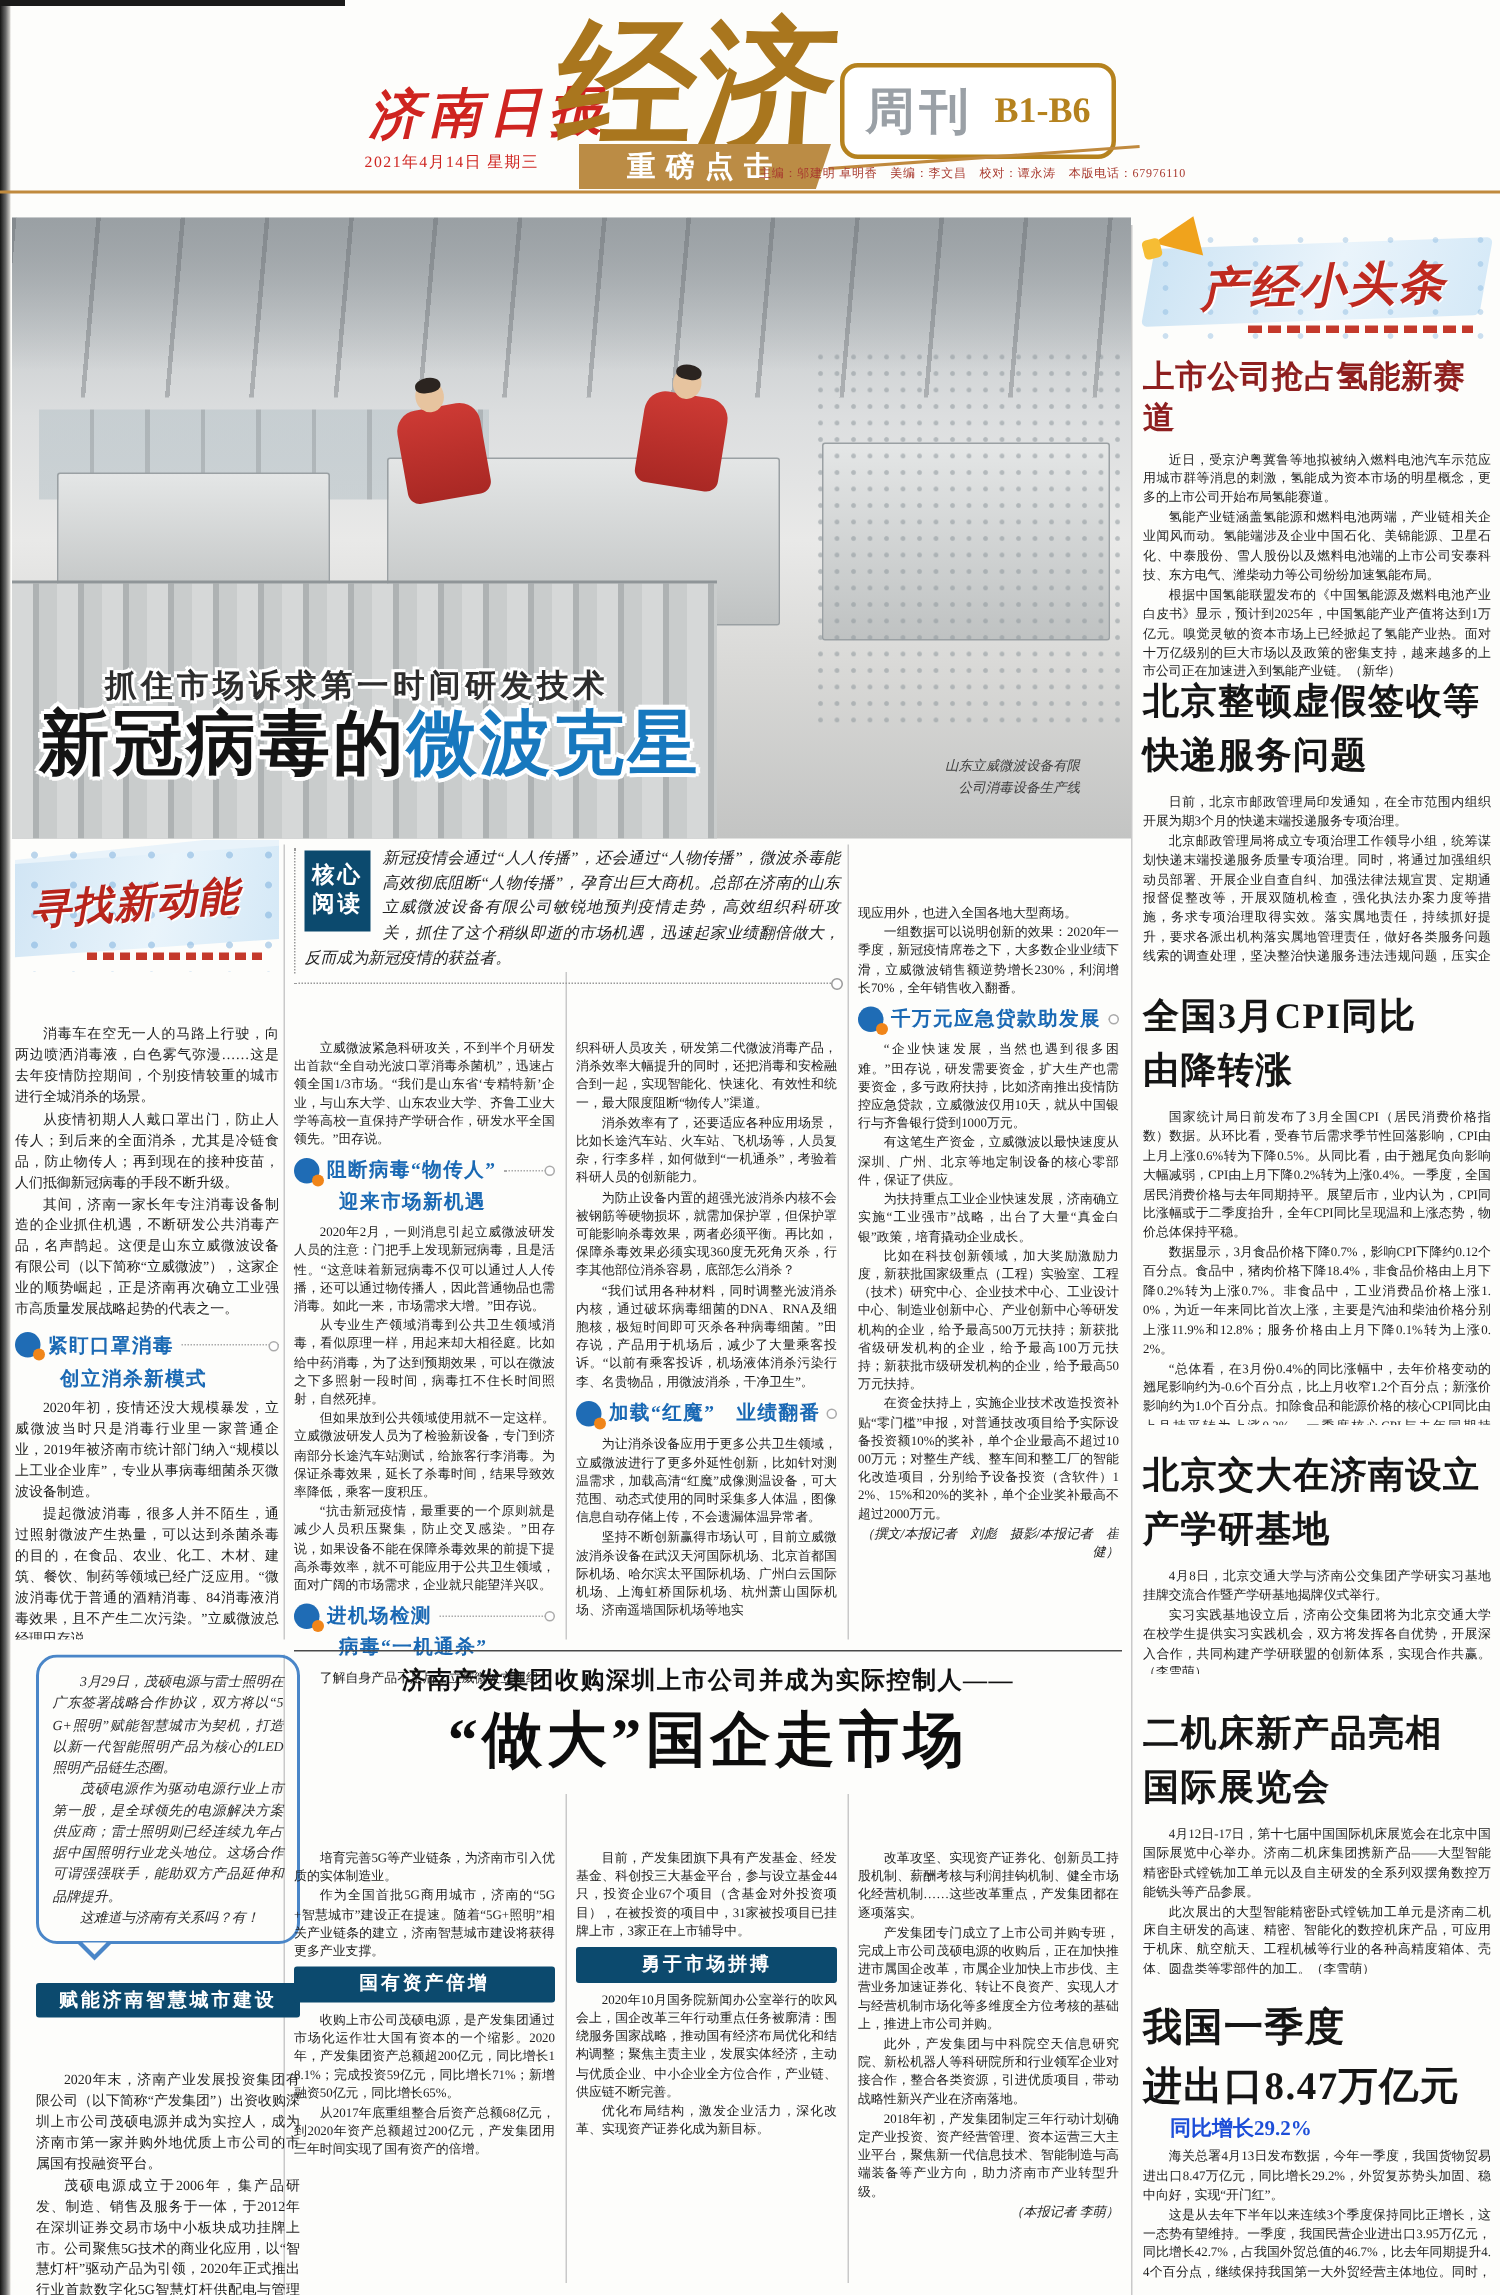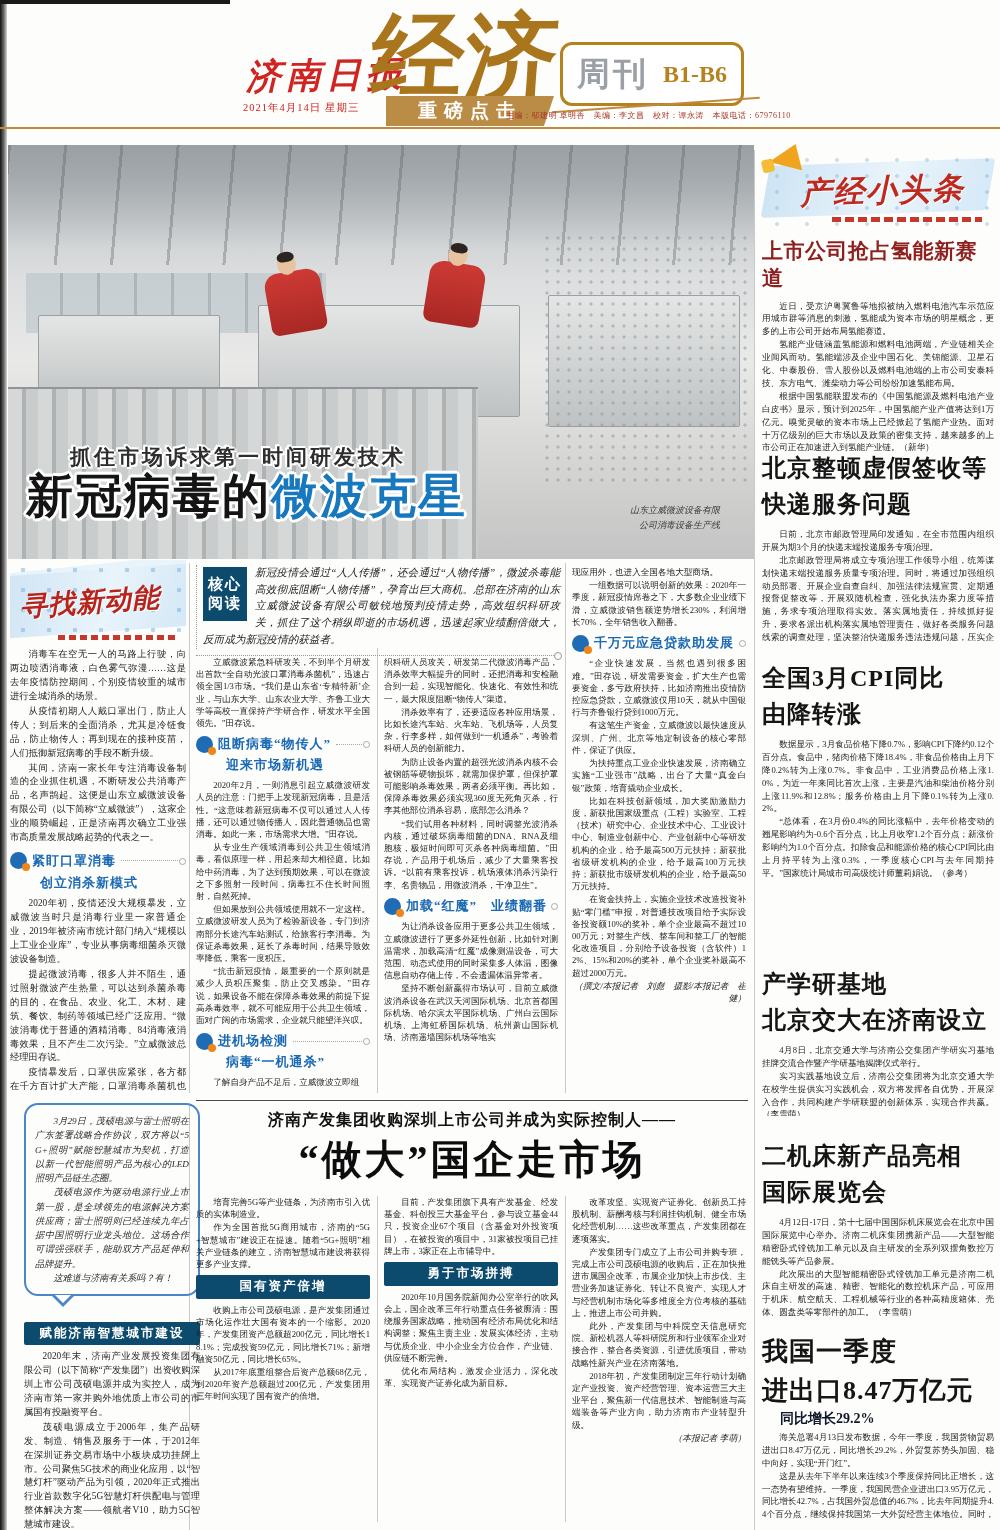--- a/index.html
+++ b/index.html
@@ -50,21 +50,21 @@
   .worker .body{width:56px;height:62px;background:linear-gradient(180deg,#cd3a34,#a92824);
     border-radius:14px 14px 8px 8px;margin-top:-3px;}
   .tilt-l{transform:rotate(-10deg);} .tilt-r{transform:rotate(9deg);}
   .ph-kicker{font-size:21px;font-weight:bold;color:#2e2e2e;letter-spacing:3px;
     text-shadow:-2px 0 #fff,2px 0 #fff,0 -2px #fff,0 2px #fff,-2px -2px #fff,2px 2px #fff;}
   .ph-title{font-size:47px;font-weight:900;letter-spacing:2px;line-height:1;
     text-shadow:-3px 0 #fff,3px 0 #fff,0 -3px #fff,0 3px #fff,-2px -2px #fff,2px 2px #fff,-2px 2px #fff,2px -2px #fff;}
   .ph-title .tb{color:#141414;} .ph-title .tu{color:#1778be;}
   .ph-credit{font-size:9px;color:#3c3c3c;font-style:italic;text-align:right;line-height:1.7;}
   
-  .news{font-size:8.6px;line-height:1.42;text-align:justify;color:#1d1d1d;word-break:break-all;}
+  .news{font-size:8.6px;line-height:1.42;text-align:justify;color:#1d1d1d;word-break:break-all;margin-top:36px;}
   .news p{margin:0 0 1px 0;text-indent:2em;}
   .lf-news{font-size:9.3px;line-height:1.5;}
   .divider-v{width:1px;background:#c9c9c9;}
   .rule-h{height:1px;background:#4a4a4a;}
   
   .xz-head{position:relative;width:176px;height:88px;overflow:hidden;}
   .xz-bg1{position:absolute;left:-12px;top:10px;width:200px;height:62px;background:
      linear-gradient(100deg,#cfe4f4,#e9f4fb 55%,#d2e7f6);transform:rotate(-4deg) skewX(-10deg);}
   .xz-bg2{position:absolute;left:-6px;top:4px;width:190px;height:30px;background:#e3f0fa;
      transform:rotate(-6deg);opacity:.8;}
@@ -121,21 +121,21 @@
      color:#bf2a20;letter-spacing:2px;transform:rotate(-2deg);text-shadow:1px 1px 0 #fff;}
   .rr-strip{position:absolute;right:12px;bottom:4px;width:150px;height:5px;
      background:repeating-linear-gradient(90deg,#c4392b 0 9px,transparent 9px 13px);}
   .mega{position:absolute;left:-2px;top:-8px;width:44px;height:40px;transform:rotate(-14deg);}
   .mega::before{content:'';position:absolute;left:10px;top:4px;width:0;height:0;
      border-right:30px solid #f0a31c;border-top:11px solid transparent;border-bottom:16px solid transparent;}
   .mega::after{content:'';position:absolute;left:2px;top:12px;width:12px;height:13px;
      background:#f6bd34;border-radius:3px;}
   .rr-h1{font-size:21px;font-weight:900;color:#8e1f1f;letter-spacing:.5px;line-height:1.3;}
   .rr-h{font-size:24px;font-weight:900;color:#151515;letter-spacing:1px;line-height:1.5;}
-  .rr-sub{font-size:14px;font-weight:bold;color:#0f172a;margin:0 0 3px 18px;}
+  .rr-sub{font-size:14px;font-weight:bold;color:#1d4ed8;margin:0 0 3px 18px;}
   .rr-body{font-size:8.6px;line-height:1.5;text-align:justify;color:#1d1d1d;word-break:break-all;}
   .rr-body p{margin:0;text-indent:2em;}
 </style>
 </head>
 <body>
 
 <div class="page">
   <div class="edge-l"></div>
   <div class="edge-t"></div>
 
@@ -348,29 +348,30 @@
       <p>北京邮政管理局将成立专项治理工作领导小组，统筹谋划快递末端投递服务质量专项治理。同时，将通过加强组织动员部署、开展企业自查自纠、加强法律法规宣贯、定期通报督促整改等，开展双随机检查，强化执法办案力度等措施，务求专项治理取得实效。落实属地责任，持续抓好提升，要求各派出机构落实属地管理责任，做好各类服务问题线索的调查处理，坚决整治快递服务违法违规问题，压实企业主体责任，不断提升快递末端服务质量。（环球）</p>
     </div>
   </div>
 
   <div class="abs" style="left:762px;top:660px;width:232px;">
     <div class="rr-h">
       <div>全国3月CPI同比</div>
       <div>由降转涨</div>
     </div>
     <div class="rr-body" style="margin-top:6px;height:212px;overflow:hidden;">
+      <p>国家统计局日前发布了3月全国CPI（居民消费价格指数）数据。从环比看，受春节后需求季节性回落影响，CPI由上月上涨0.6%转为下降0.5%。从同比看，由于翘尾负向影响大幅减弱，CPI由上月下降0.2%转为上涨0.4%。一季度，全国居民消费价格与去年同期持平。展望后市，业内认为，CPI同比涨幅或于二季度抬升，全年CPI同比呈现温和上涨态势，物价总体保持平稳。</p>
       <p>数据显示，3月食品价格下降0.7%，影响CPI下降约0.12个百分点。食品中，猪肉价格下降18.4%，非食品价格由上月下降0.2%转为上涨0.7%。非食品中，工业消费品价格上涨1.0%，为近一年来同比首次上涨，主要是汽油和柴油价格分别上涨11.9%和12.8%；服务价格由上月下降0.1%转为上涨0.2%。</p>
       <p>“总体看，在3月份0.4%的同比涨幅中，去年价格变动的翘尾影响约为-0.6个百分点，比上月收窄1.2个百分点；新涨价影响约为1.0个百分点。扣除食品和能源价格的核心CPI同比由上月持平转为上涨0.3%，一季度核心CPI与去年同期持平。”国家统计局城市司高级统计师董莉娟说。（参考）</p>
     </div>
   </div>
 
   <div class="abs" style="left:762px;top:966px;width:232px;">
     <div class="rr-h">
+      <div>北京交大在济南设立</div>
       <div>产学研基地</div>
-      <div>北京交大在济南设立</div>
     </div>
     <div class="rr-body" style="margin-top:6px;height:72px;overflow:hidden;">
       <p>4月8日，北京交通大学与济南公交集团产学研实习基地挂牌交流合作暨产学研基地揭牌仪式举行。</p>
       <p>实习实践基地设立后，济南公交集团将为北京交通大学在校学生提供实习实践机会，双方将发挥各自优势，开展深入合作，共同构建产学研联盟的创新体系，实现合作共赢。（李雪萌）</p>
     </div>
   </div>
 
   <div class="abs" style="left:762px;top:1138px;width:232px;">
     <div class="rr-h">
       <div>二机床新产品亮相</div>

